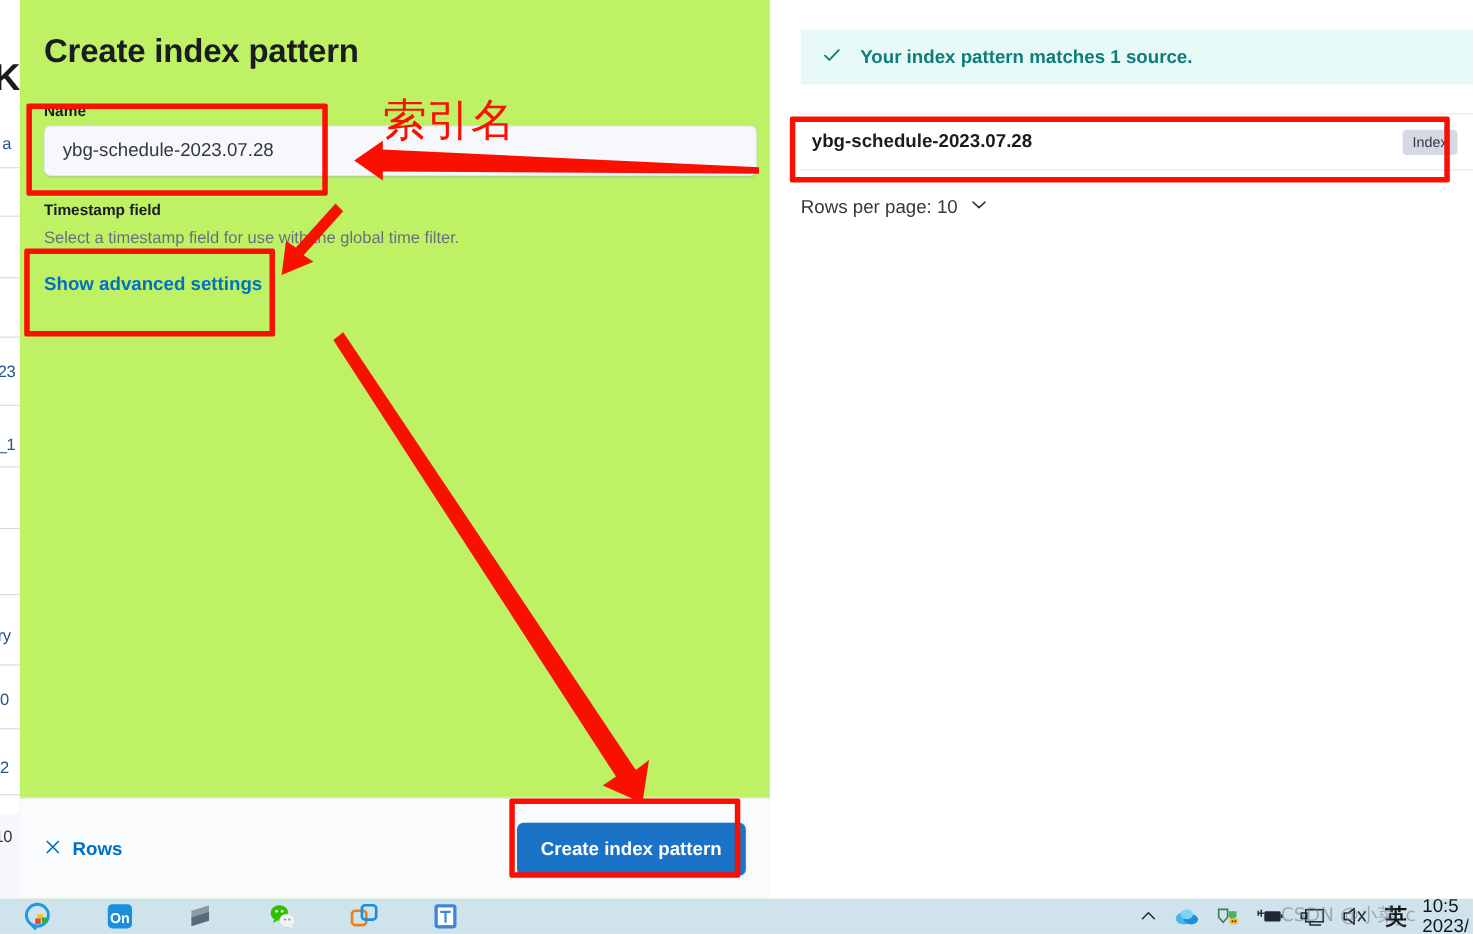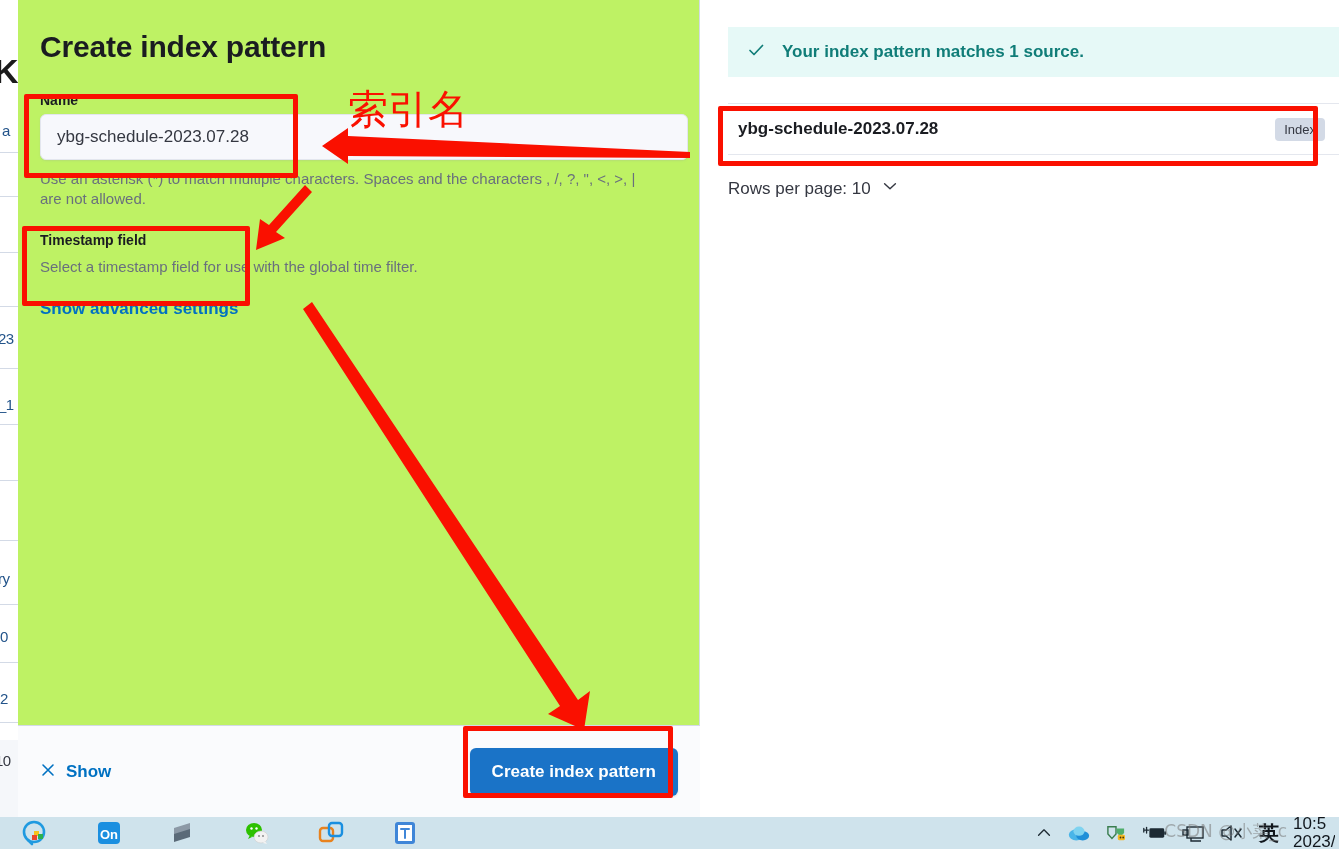--- a/index.html
+++ b/index.html
@@ -377,39 +377,38 @@
 
     <div class="form-pane">
       <div class="form-body">
         <div class="modal-title">Create index pattern</div>
 
         <div class="field-block">
           <div class="field-label">Name</div>
           <div class="text-input">
             <span>ybg-schedule-2023.07.28</span>
           </div>
-          <div class="help-text">Use an asterisk (*) to match multiple characters. Spaces and the characters , /, ?, ", &lt;, &gt;, | are not allowed.</div>
         </div>
 
         <div class="field-block" style="margin-top:22px;">
           <div class="field-label">Timestamp field</div>
           <div class="help-text">Select a timestamp field for use with the global time filter.</div>
         </div>
 
         <div class="link-advanced">Show advanced settings</div>
       </div>
 
       <div class="form-footer">
         <div class="close-btn">
           <span class="close-x">
             <svg width="16" height="16" viewBox="0 0 16 16" fill="none">
               <path d="M3 3 L13 13 M13 3 L3 13" stroke="#0071c2" stroke-width="1.6" stroke-linecap="round"></path>
             </svg>
           </span>
-          <span>Show</span>
+          <span>Rows</span>
         </div>
         <button class="primary-btn">Create index pattern</button>
       </div>
     </div>
 
     <div class="result-pane">
       <div class="callout">
         <span>
           <svg width="20" height="20" viewBox="0 0 20 20" fill="none">
             <path d="M4 10.5 L8 14.5 L16.5 5.5" stroke="#107d78" stroke-width="1.7" fill="none" stroke-linecap="round" stroke-linejoin="round"></path>

